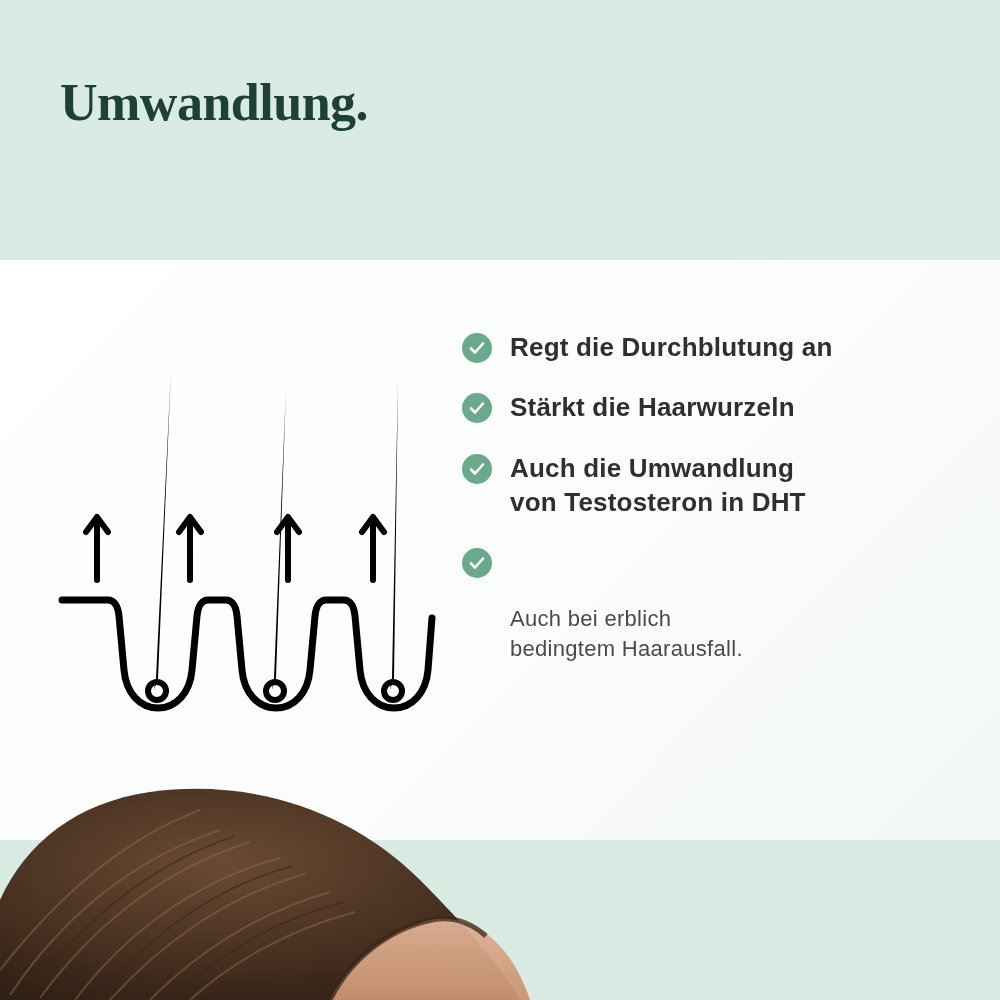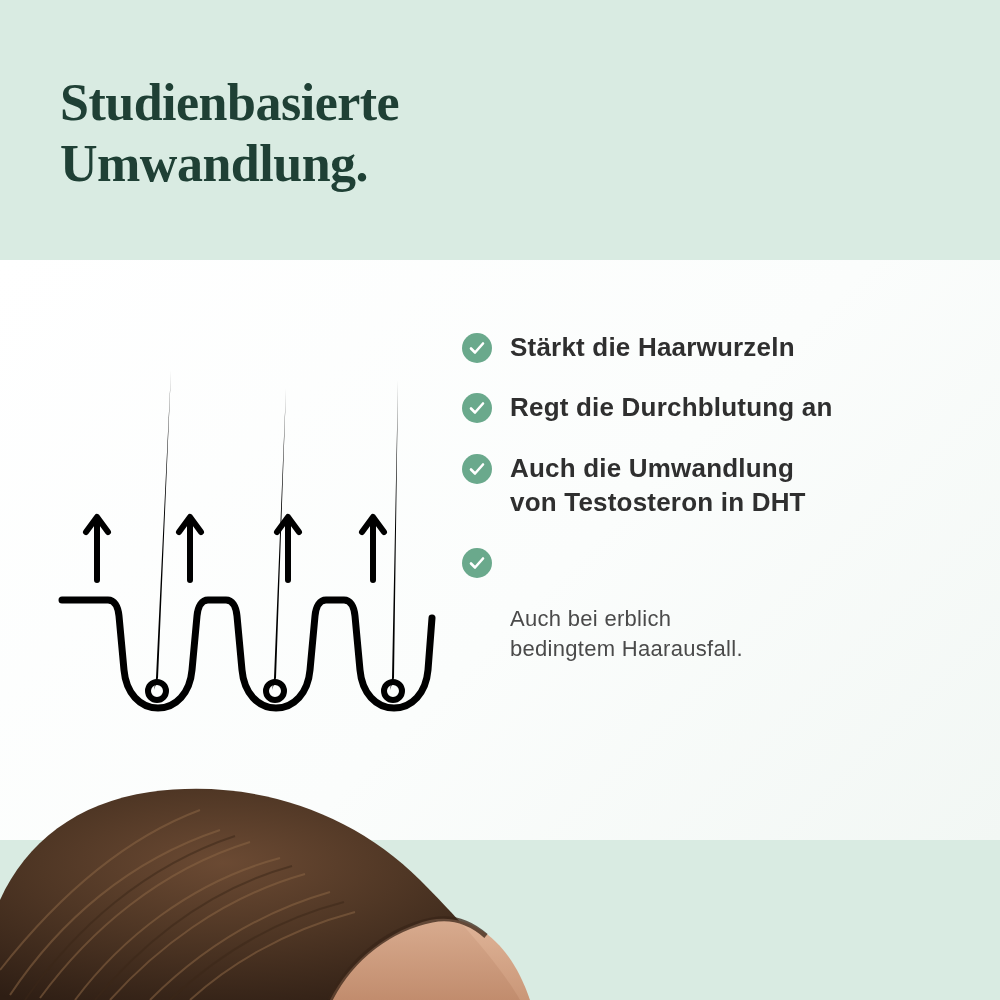--- a/index.html
+++ b/index.html
@@ -117,21 +117,20 @@
   }
   .photo svg { display: block; }
 </style>
 </head>
 <body>
 
 <div id="page">
 
   <div class="header-band">
     <div class="headline">
-      <div>Studienbasierte</div>
       <div>Umwandlung.</div>
     </div>
   </div>
 
   <div class="card">
 
     <div class="illustration">
       <svg width="400" height="380" viewBox="0 0 400 380" fill="none" xmlns="http://www.w3.org/2000/svg">
         <g stroke="#000" stroke-width="7" fill="none" stroke-linecap="round" stroke-linejoin="round">
 
@@ -180,30 +179,30 @@
     </div>
 
     <div class="benefits">
 
       <div class="benefit">
         <span class="check-badge">
           <svg width="18" height="18" viewBox="0 0 18 18" fill="none" xmlns="http://www.w3.org/2000/svg">
             <path d="M3 9.5 L7 13.5 L15 4.5" stroke="#ffffff" stroke-width="2.6" stroke-linecap="round" stroke-linejoin="round"></path>
           </svg>
         </span>
+        <span class="benefit-text">Regt die Durchblutung an</span>
+      </div>
+
+      <div class="benefit">
+        <span class="check-badge">
+          <svg width="18" height="18" viewBox="0 0 18 18" fill="none" xmlns="http://www.w3.org/2000/svg">
+            <path d="M3 9.5 L7 13.5 L15 4.5" stroke="#ffffff" stroke-width="2.6" stroke-linecap="round" stroke-linejoin="round"></path>
+          </svg>
+        </span>
         <span class="benefit-text">Stärkt die Haarwurzeln</span>
-      </div>
-
-      <div class="benefit">
-        <span class="check-badge">
-          <svg width="18" height="18" viewBox="0 0 18 18" fill="none" xmlns="http://www.w3.org/2000/svg">
-            <path d="M3 9.5 L7 13.5 L15 4.5" stroke="#ffffff" stroke-width="2.6" stroke-linecap="round" stroke-linejoin="round"></path>
-          </svg>
-        </span>
-        <span class="benefit-text">Regt die Durchblutung an</span>
       </div>
 
       <div class="benefit">
         <span class="check-badge">
           <svg width="18" height="18" viewBox="0 0 18 18" fill="none" xmlns="http://www.w3.org/2000/svg">
             <path d="M3 9.5 L7 13.5 L15 4.5" stroke="#ffffff" stroke-width="2.6" stroke-linecap="round" stroke-linejoin="round"></path>
           </svg>
         </span>
         <span class="benefit-text">Auch die Umwandlung
 von Testosteron in DHT</span>

